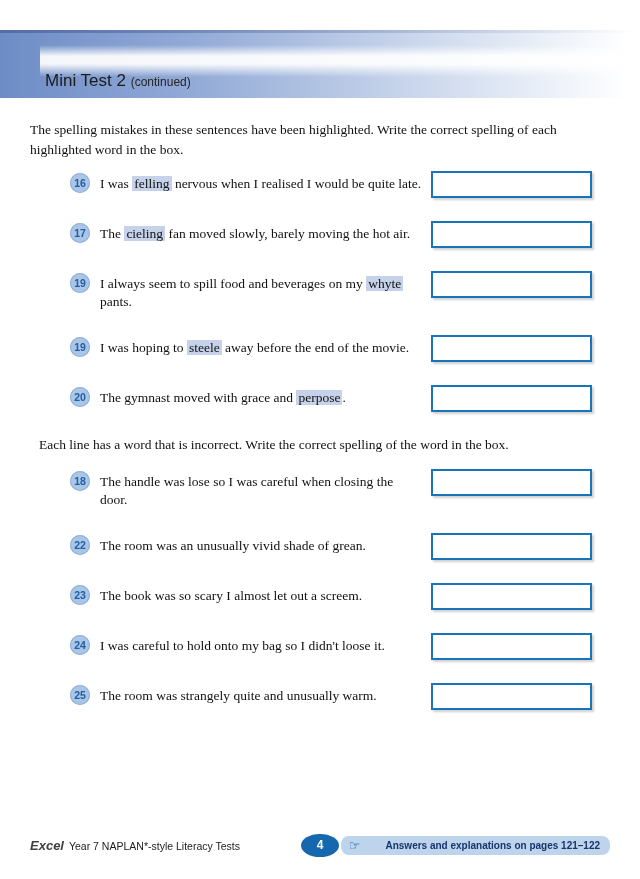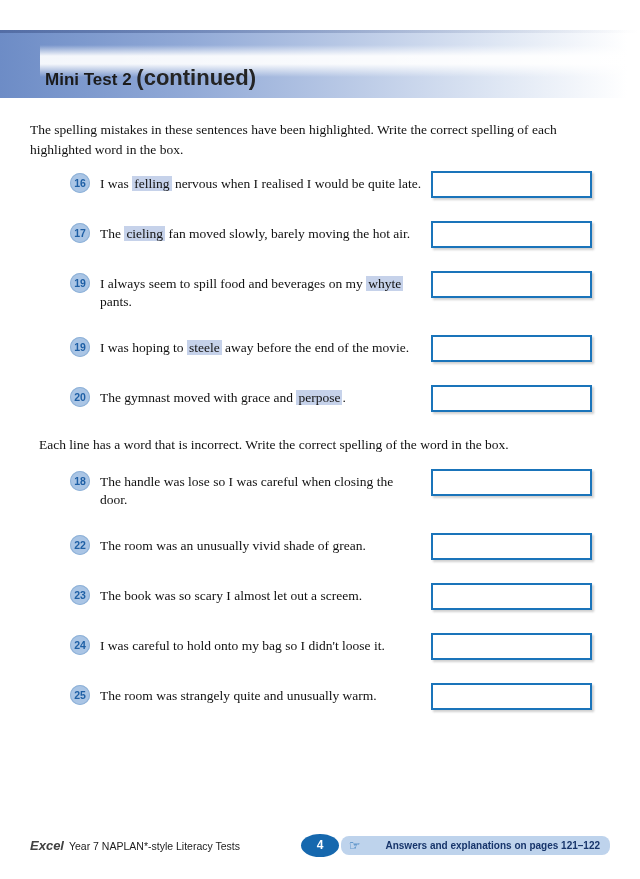--- a/index.html
+++ b/index.html
@@ -27,22 +27,22 @@
     background-repeat: no-repeat;
   }
   .band-title {
     position: absolute;
     left: 45px; bottom: 7px;
     font-family: "Liberation Sans", sans-serif;
     font-size: 17px;
     color: #1b1b1b;
     white-space: nowrap;
   }
-  .band-title .bold { font-weight: bold; }
-  .band-title .cont { font-weight: bold; font-size: 22px; color: #242424; }
+  .band-title .bold { font-weight: normal; }
+  .band-title .cont { font-weight: normal; font-size: 12px; color: #242424; }
 
   
   .content {
     position: absolute;
     top: 120px; left: 30px; right: 48px;
   }
   .instructions {
     margin: 0 0 12px 0;
     font-size: 13.5px;
     line-height: 1.45;

